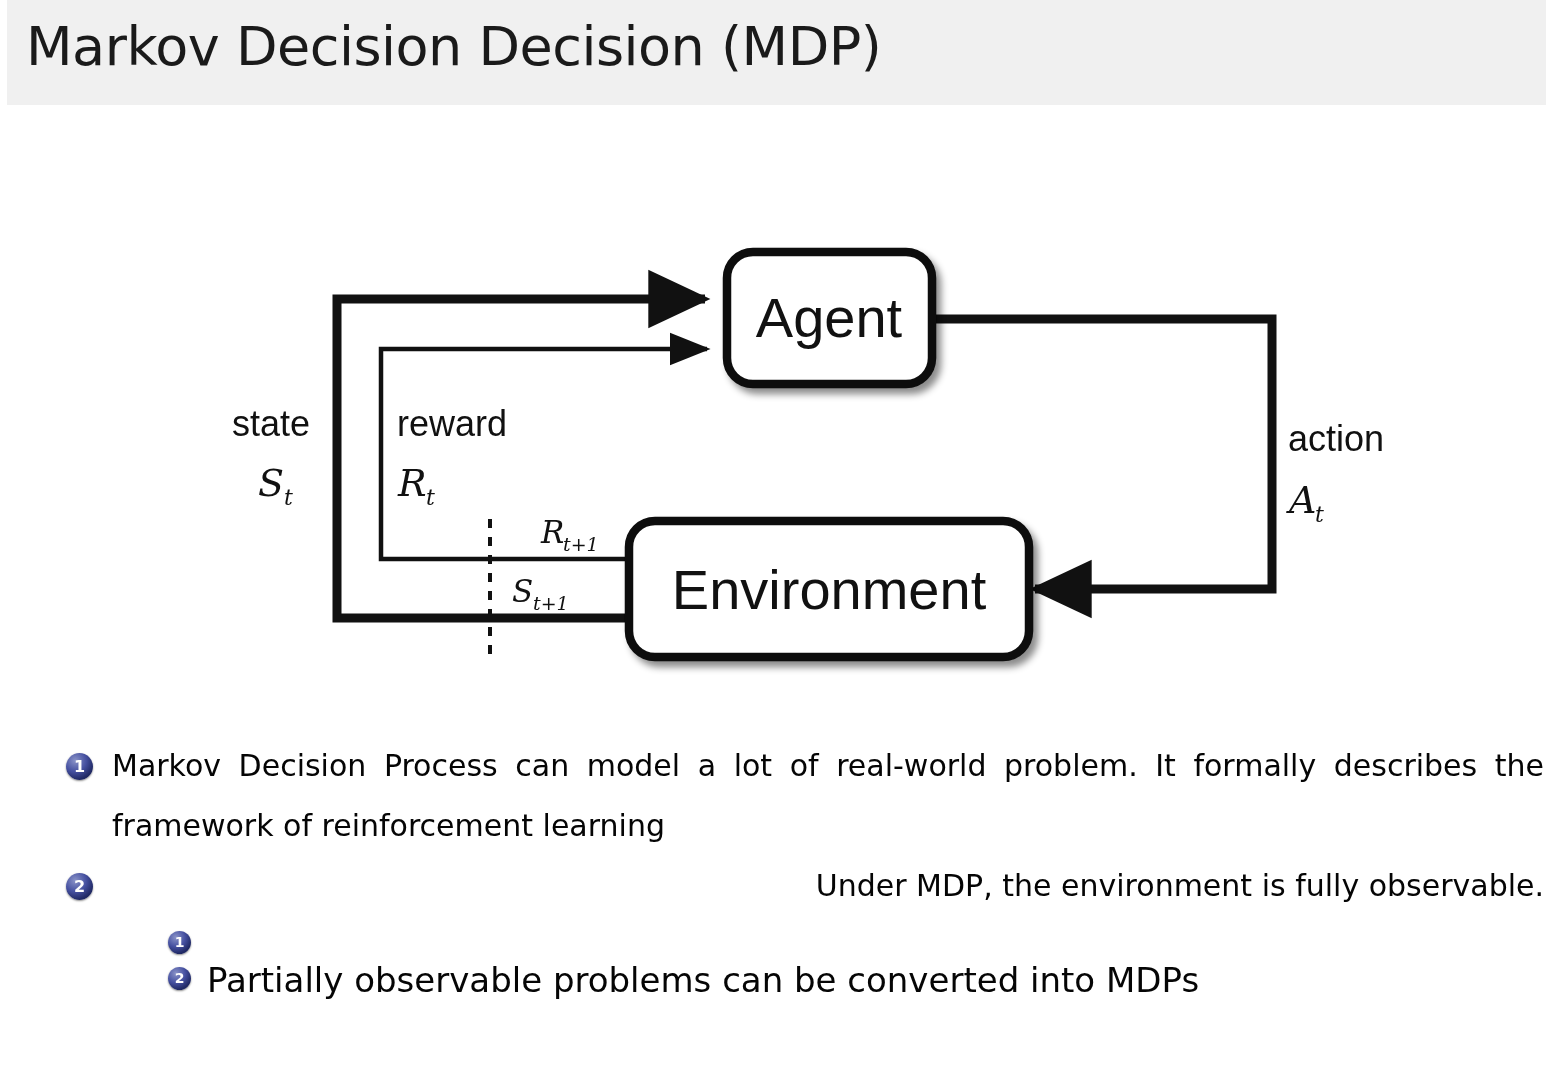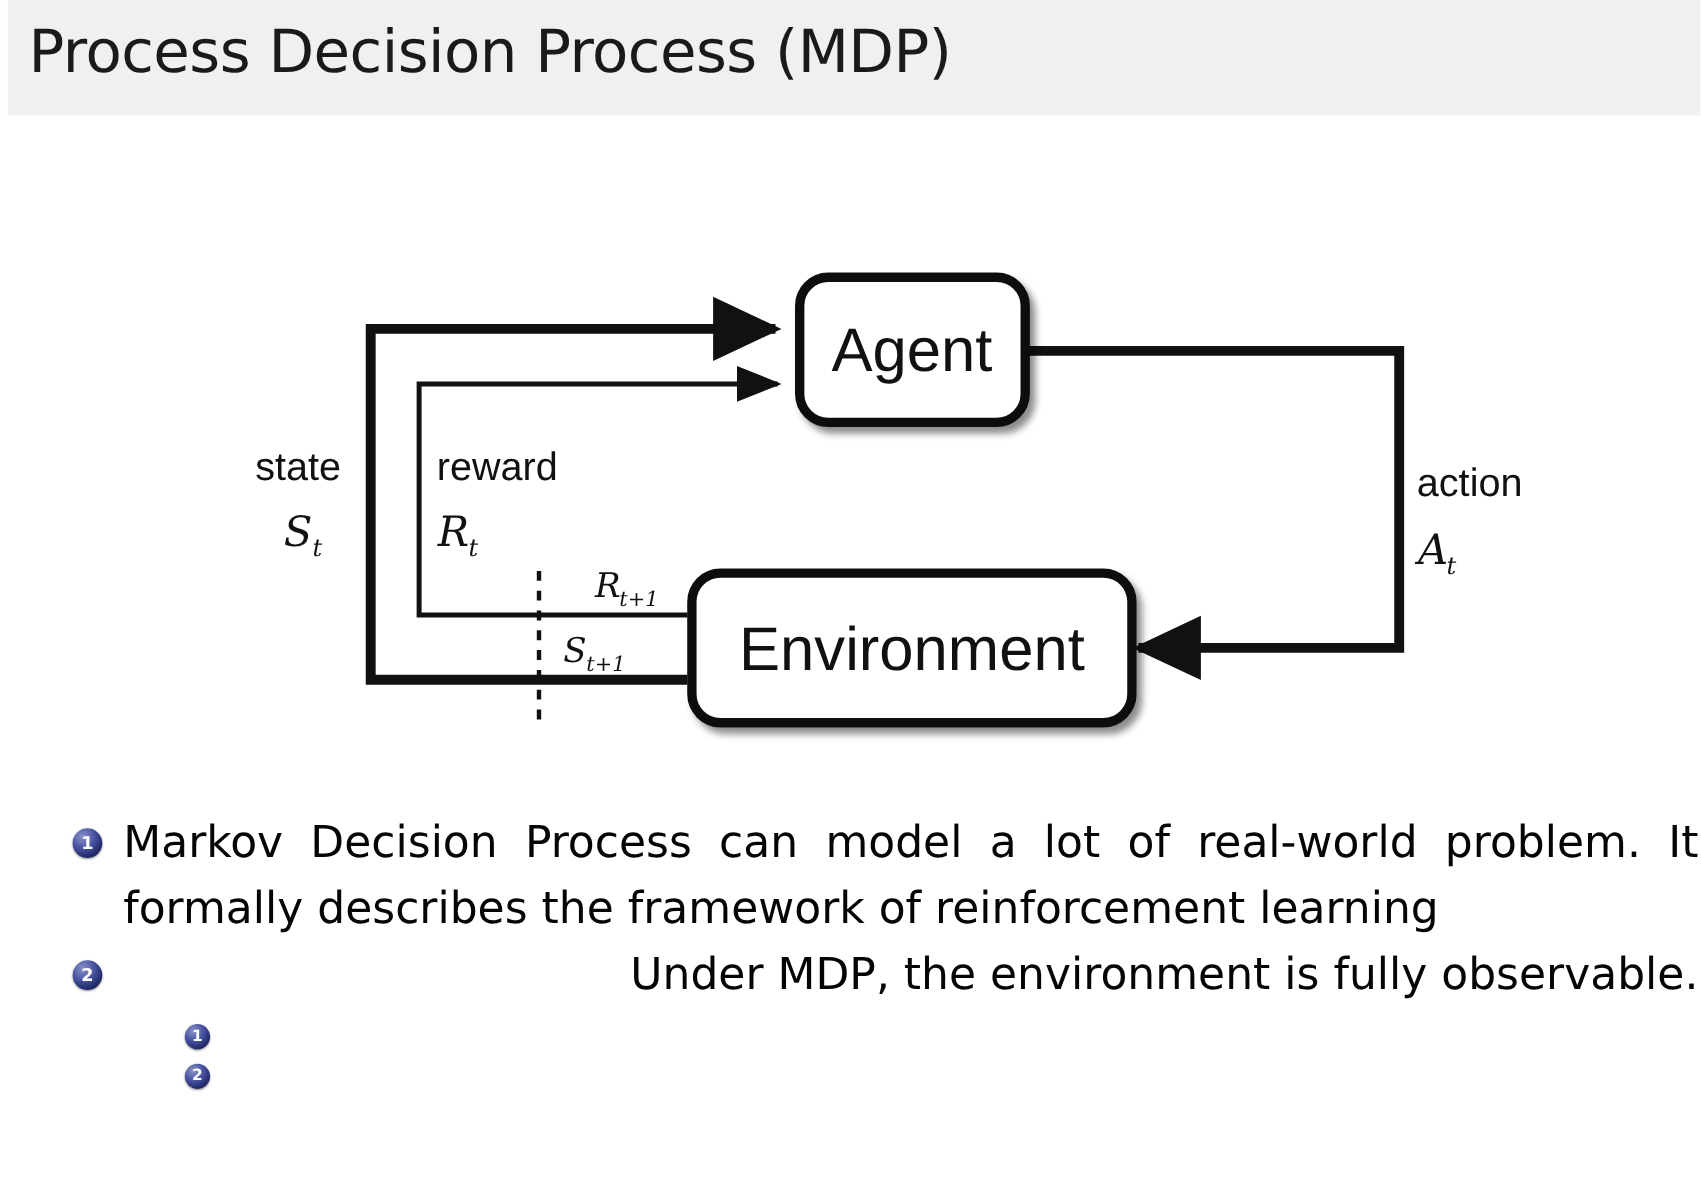--- a/index.html
+++ b/index.html
@@ -134,42 +134,42 @@
     background:
       radial-gradient(circle at 34% 28%, #8a93c8 0%, #4550a0 42%, #212a66 72%, #151b4a 100%);
     box-shadow: 0 1px 2px rgba(0,0,0,0.45);
   }
   .blt-text {
     flex: 1 1 auto;
     color: #050505;
   }
   .blt-l1 .blt-text {
     font-family: "DejaVu Sans", sans-serif;
-    font-size: 40px;
+    font-size: 30px;
     line-height: 60px;
     padding-left: 19px;
     max-width: 1432px;
     text-align: justify;
     text-justify: inter-word;
   }
   .blt-l1 .blt-text.no-just { text-align: right; }
   .blt-l2 .blt-text {
     font-family: "DejaVu Sans", sans-serif;
     font-size: 34px;
     line-height: 53px;
     padding-left: 16px;
   }
   #blt-1 { margin-bottom: 0px; }
   #blt-2 { margin-bottom: 2px; }
 </style>
 </head>
 <body>
 
 <div id="title-bar">
-  <div id="title-text">Process Decision Process (MDP)</div>
+  <div id="title-text">Markov Decision Decision (MDP)</div>
 </div>
 
 <div id="diagram">
   <svg id="diagram-svg" width="1546" height="620" viewBox="0 0 1546 620" xmlns="http://www.w3.org/2000/svg">
     <defs>
       <filter id="boxshadow" x="-20%" y="-20%" width="160%" height="160%">
         <feDropShadow dx="5" dy="6" stdDeviation="3.5" flood-color="#000000" flood-opacity="0.45"></feDropShadow>
       </filter>
       <marker id="arrowThick" viewBox="0 0 12 12" refX="10.5" refY="6" markerWidth="7.2" markerHeight="7.2" orient="auto-start-reverse">
         <path d="M 0 0.6 L 11.5 6 L 0 11.4 z" fill="#111111"></path>
@@ -238,15 +238,16 @@
     <div class="blt-marker">2</div>
     <div class="blt-text no-just">Under MDP, the environment is fully observable.</div>
   </div>
 
   <div class="blt-row blt-l2" id="blt-3">
     <div class="blt-marker">1</div>
   </div>
 
   <div class="blt-row blt-l2" id="blt-4">
     <div class="blt-marker">2</div>
+    <div class="blt-text">Partially observable problems can be converted into MDPs</div>
   </div>
 
 </div>
 
 </body></html>

